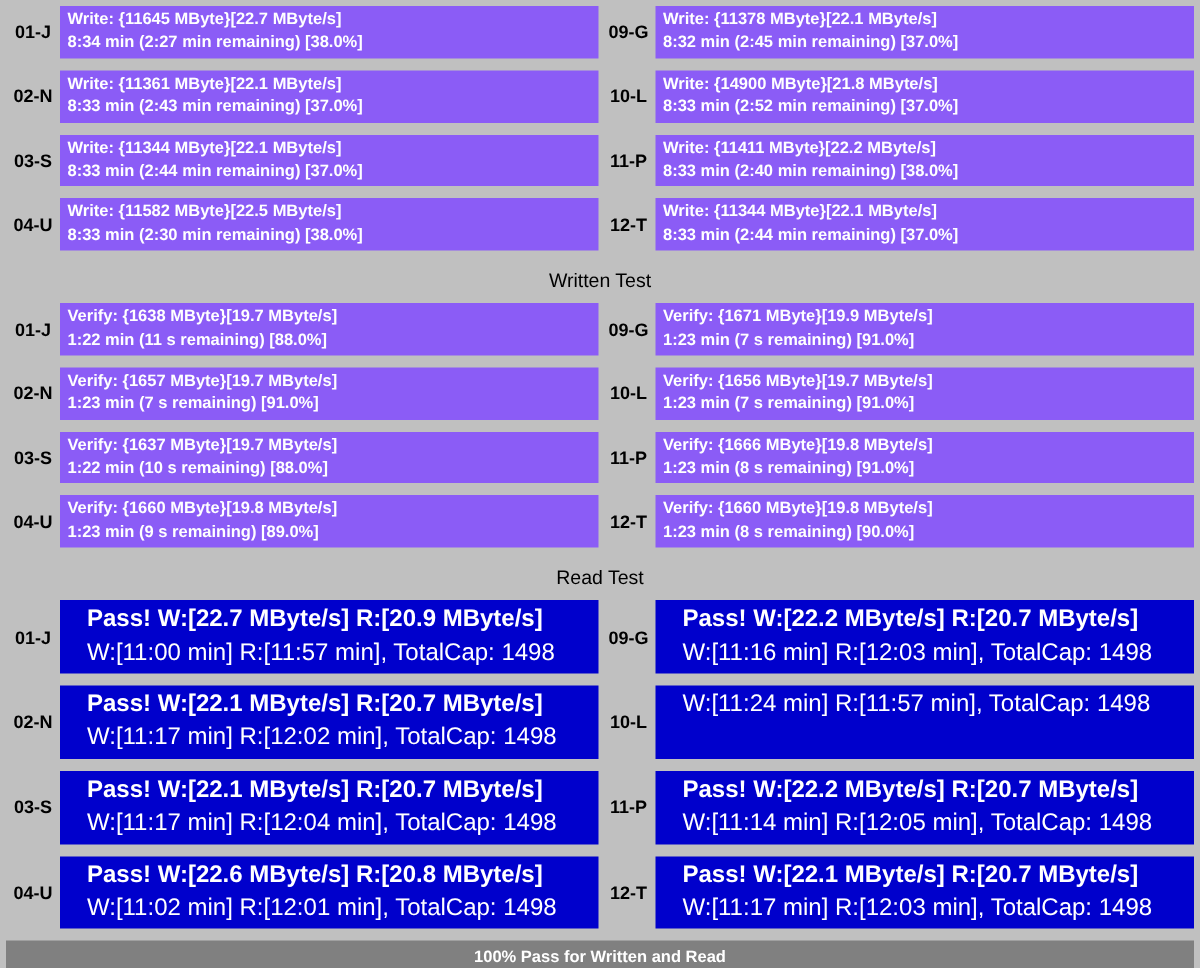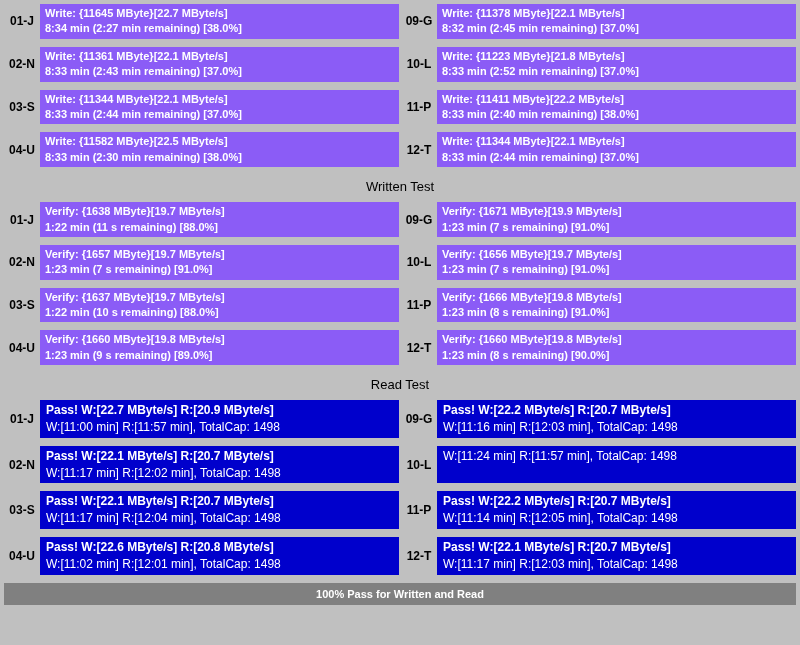--- a/index.html
+++ b/index.html
@@ -59,22 +59,22 @@
       padding: 4px 0;
       font-size: 13px;
       font-weight: normal;
       color: #000;
       margin: 4px 0;
     }
     .pass-box {
       background: #0000cc;
       color: #fff;
       flex: 1;
-      padding: 2px 6px;
-      font-size: 12px;
+      padding: 2px 18px;
+      font-size: 16px;
       line-height: 1.4;
     }
     .pass-box .line1 {
       font-weight: bold;
       color: #fff;
     }
     .footer-bar {
       text-align: center;
       background: #808080;
       color: #fff;
@@ -111,21 +111,21 @@
           <div class="cell">
             <div class="device-label">02-N</div>
             <div class="data-box">
               <div class="line1">Write: {11361 MByte}[22.1 MByte/s]</div>
               <div class="line2">8:33 min (2:43 min remaining)  [37.0%]</div>
             </div>
           </div>
           <div class="cell">
             <div class="device-label">10-L</div>
             <div class="data-box">
-              <div class="line1">Write: {11223 MByte}[21.8 MByte/s]</div>
+              <div class="line1">Write: {14900 MByte}[21.8 MByte/s]</div>
               <div class="line2">8:33 min (2:52 min remaining)  [37.0%]</div>
             </div>
           </div>
         </div>
         <div class="grid-row">
           <div class="cell">
             <div class="device-label">03-S</div>
             <div class="data-box">
               <div class="line1">Write: {11344 MByte}[22.1 MByte/s]</div>
               <div class="line2">8:33 min (2:44 min remaining)  [37.0%]</div>

